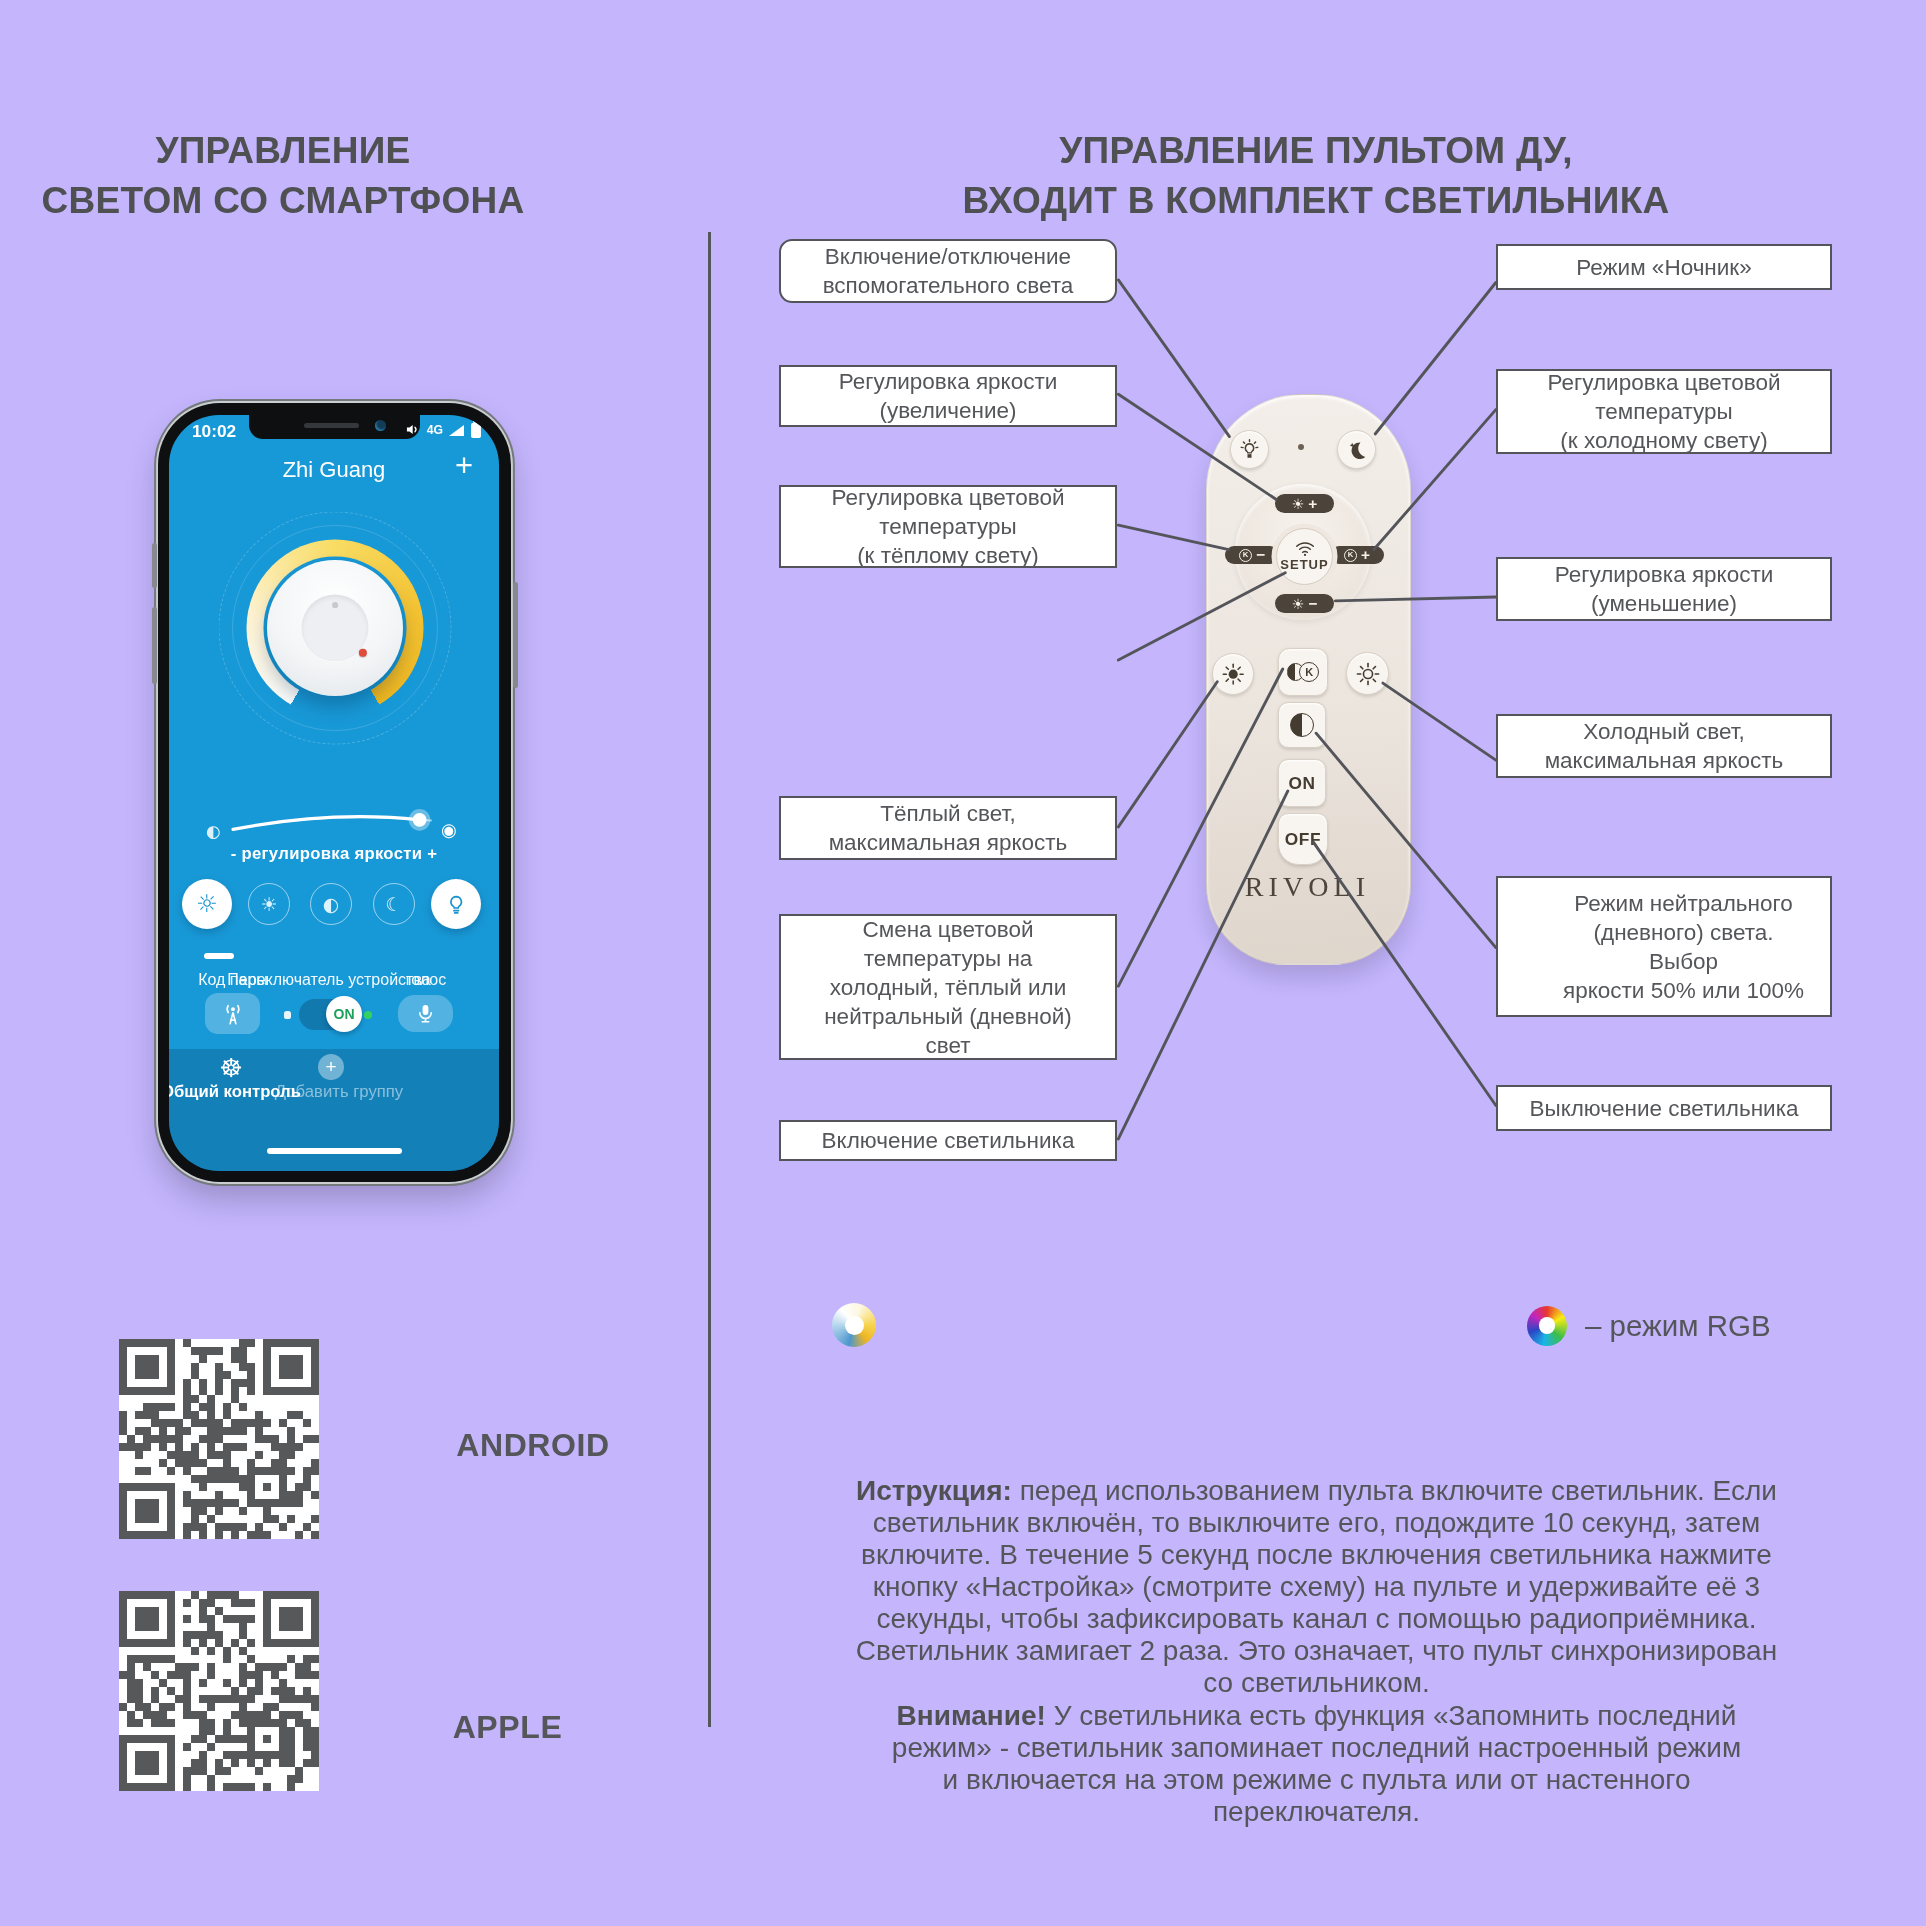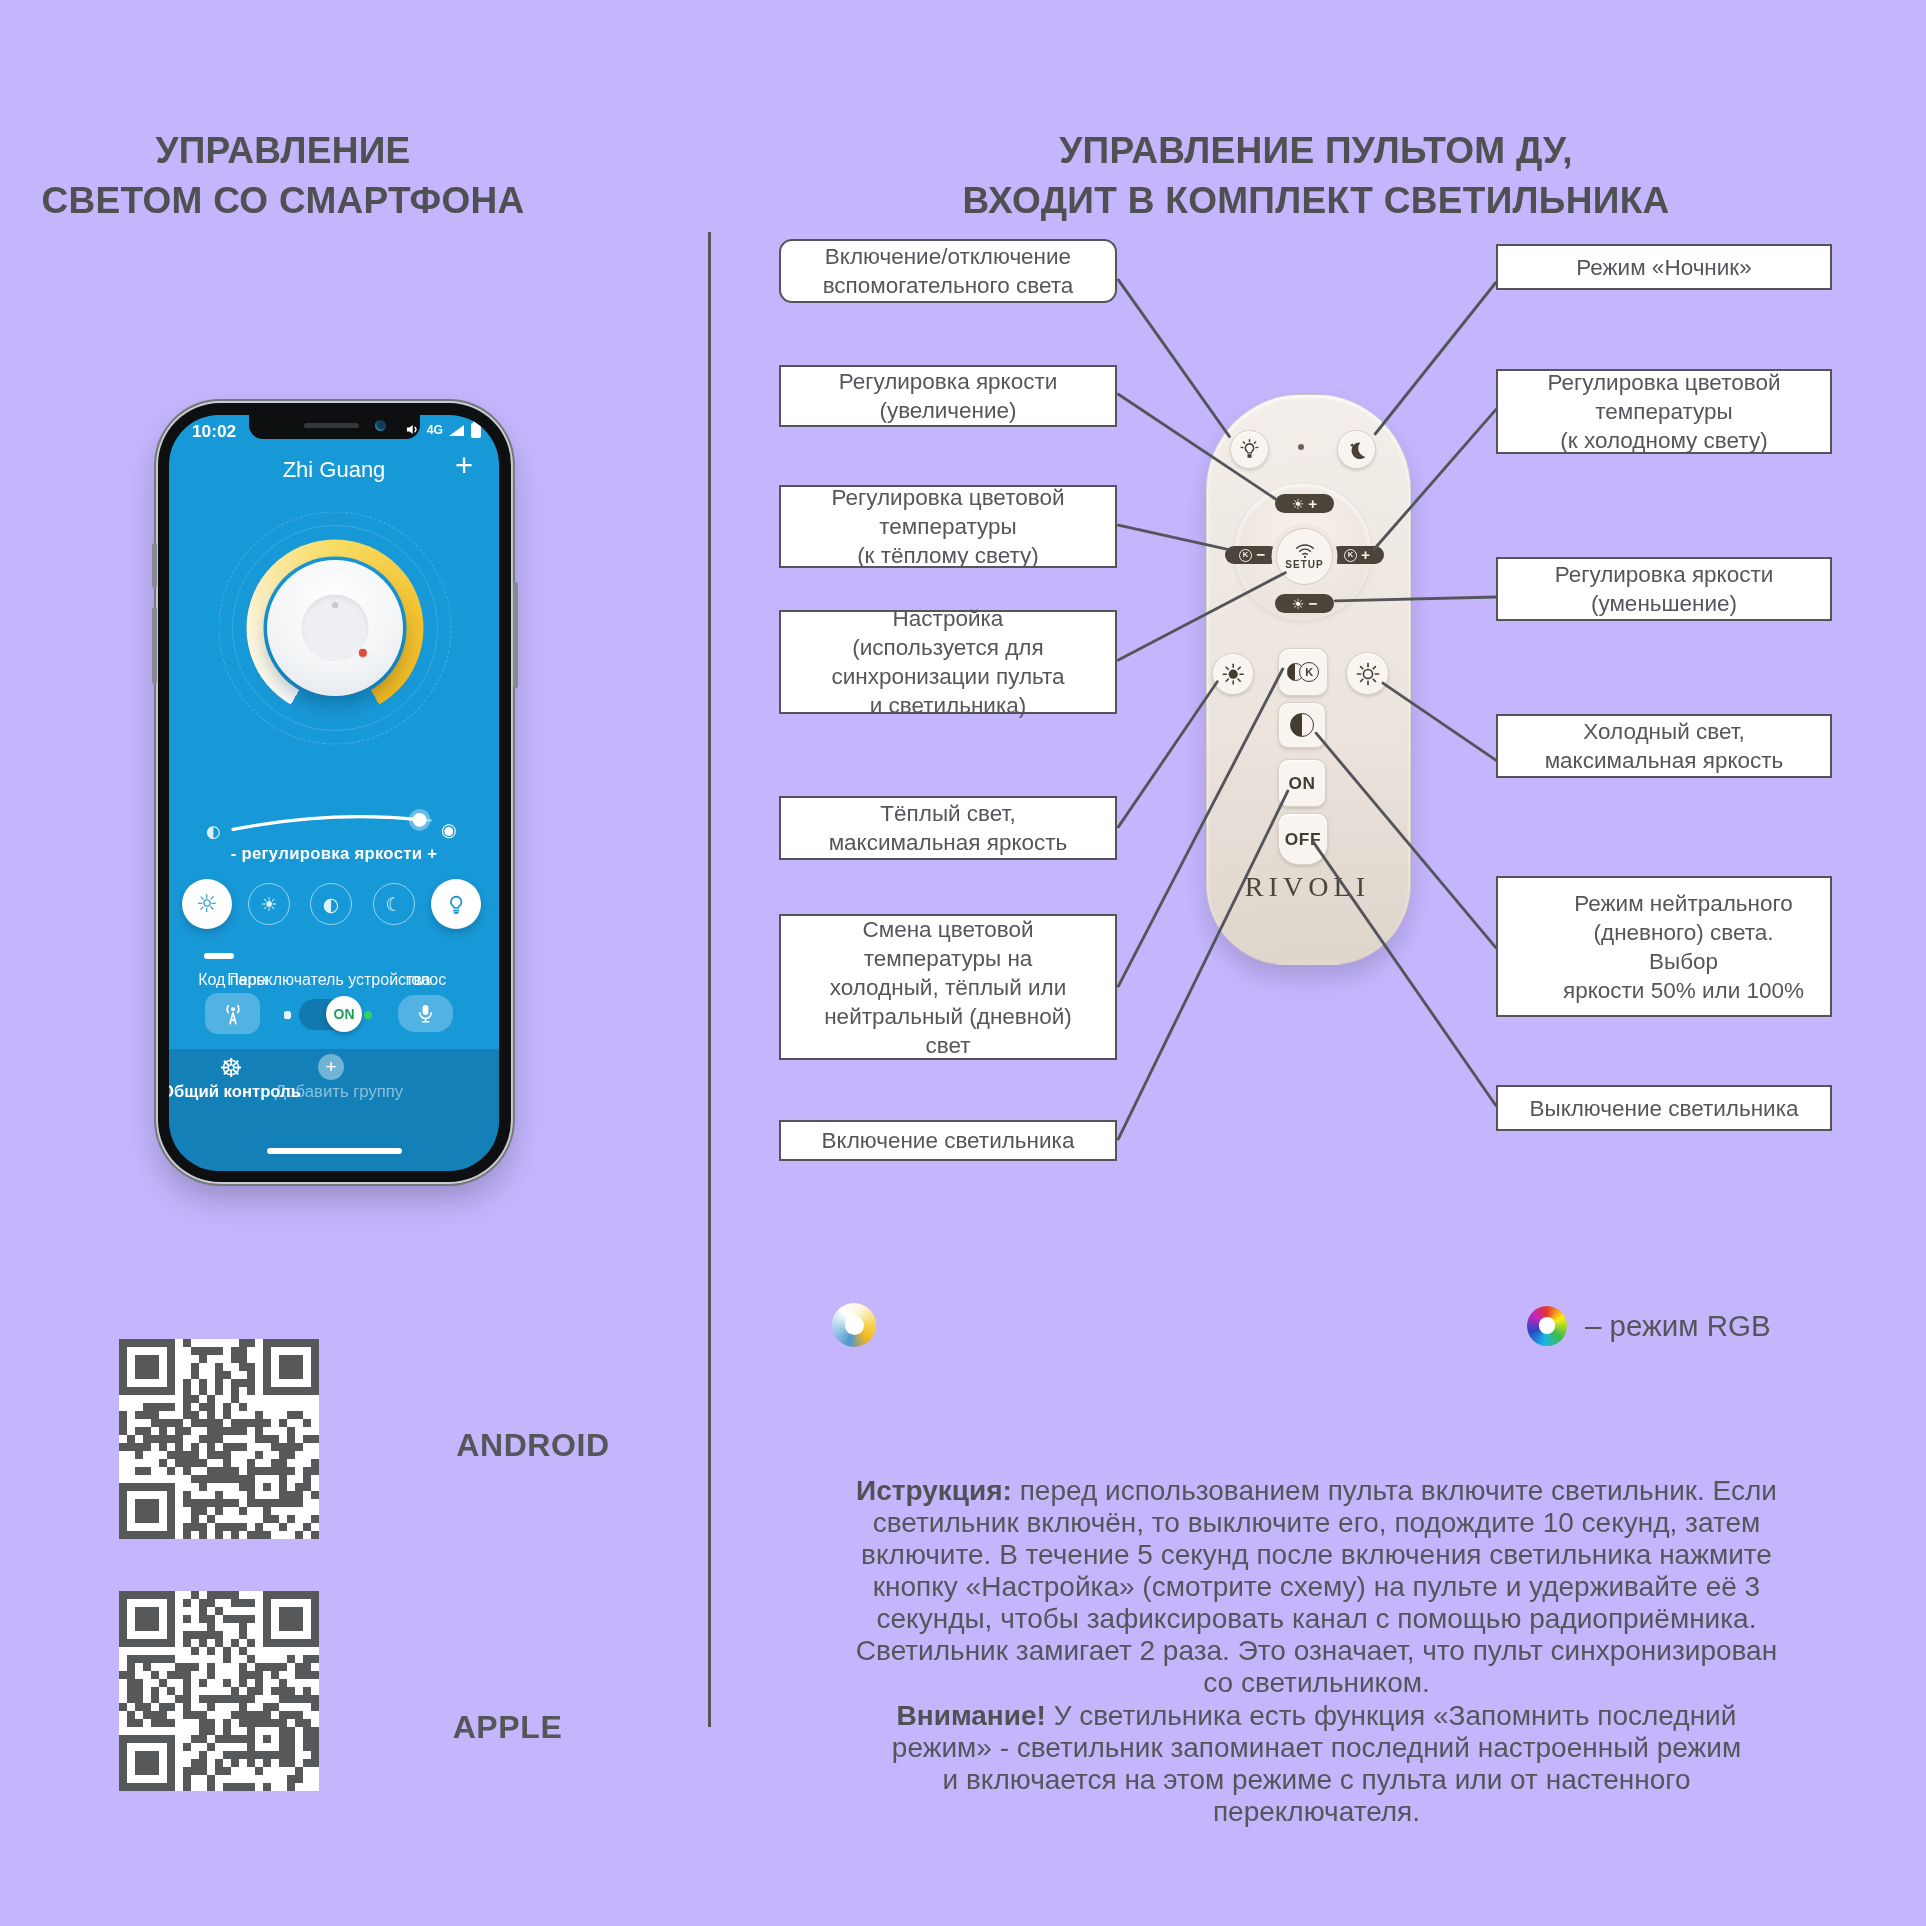--- a/index.html
+++ b/index.html
@@ -27,21 +27,21 @@
     display:flex;align-items:center;justify-content:center;color:#3f362c;z-index:2;}
   .r-pad{border-radius:50%;background:radial-gradient(circle at 50% 38%,#f7f2ed 0%,#ece5dd 70%,#e2d9cf 100%);
     box-shadow:inset 0 1.9px 5.1px rgba(255,255,255,.9), 0 1.9px 6.4px rgba(0,0,0,.08);z-index:2;}
   .pill{background:#4c443b;color:#f6f2ea;border-radius:9.6px;display:flex;align-items:center;justify-content:center;gap:3.9px;z-index:2;}
   .pill .g{font-family:"DejaVu Sans",sans-serif;font-size:14px;line-height:1;}
   .pill .sign{font-size:15.4px;font-weight:bold;line-height:1;}
   .ck{width:11px;height:11px;border:1.3px solid #f6f2ea;border-radius:50%;display:inline-flex;align-items:center;justify-content:center;
       font-size:7.7px;font-weight:bold;line-height:1;}
   .setup{border-radius:50%;background:#f8f4ef;border:1.3px solid #d6ccc1;box-shadow:0 0 0 4.5px #efe8e0,0 1.9px 4.5px rgba(0,0,0,.15);
     display:flex;flex-direction:column;align-items:center;justify-content:center;color:#453b30;z-index:2;}
-  .setup .lbl{font-size:10px;letter-spacing:1px;margin-top:1.3px;font-weight:bold;color:#4a4036;}
+  .setup .lbl{font-size:13px;letter-spacing:1px;margin-top:1.3px;font-weight:bold;color:#4a4036;}
   .halfdot{width:15.4px;height:15.4px;border:1.9px solid #453c31;border-radius:50%;
     background:linear-gradient(90deg,#453c31 0 50%,transparent 50%);}
   .ckb{width:18px;height:18px;border:1.9px solid #453c31;border-radius:50%;display:inline-flex;align-items:center;justify-content:center;
     font-size:11px;font-weight:bold;color:#453c31;margin-left:-5.1px;background:#f8f4ef;}
   .contrast-ic{width:22px;height:22px;border:1.9px solid #453c31;border-radius:50%;
     background:linear-gradient(90deg,#453c31 0 50%,transparent 50%);}
   .onoff{font-size:17.3px;font-weight:bold;color:#453c31;letter-spacing:0.6px;}
   .brand{font-family:"Liberation Serif","DejaVu Serif",serif;font-size:28px;letter-spacing:5.1px;color:#4d443c;text-align:center;z-index:2;}
   .g-icon{font-family:"DejaVu Sans",sans-serif;line-height:1;}
   
@@ -675,24 +675,20 @@
     <line x1="2330" y1="1722" x2="2046" y2="1312"></line>
   </svg>
 
   <div class="abs callout pre" style="left:779px;top:239px;width:338px;height:64px;border-radius:13px;">Включение/отключение
 вспомогательного света</div>
   <div class="abs callout pre" style="left:779px;top:365px;width:338px;height:62px;">Регулировка яркости
 (увеличение)</div>
   <div class="abs callout pre" style="left:779px;top:485px;width:338px;height:83px;">Регулировка цветовой
 температуры
 (к тёплому свету)</div>
-  <div class="abs callout pre" style="left:779px;top:610px;width:338px;height:104px;">Настройка
-(используется для
-синхронизации пульта
-и светильника)</div>
   <div class="abs callout pre" style="left:779px;top:796px;width:338px;height:64px;">Тёплый свет,
 максимальная яркость</div>
   <div class="abs callout pre" style="left:779px;top:914px;width:338px;height:146px;">Смена цветовой
 температуры на
 холодный, тёплый или
 нейтральный (дневной)
 свет</div>
   <div class="abs callout pre" style="left:779px;top:1120px;width:338px;height:41px;">Включение светильника</div>
 
   <div class="abs callout pre" style="left:1496px;top:244px;width:336px;height:46px;">Режим «Ночник»</div>

